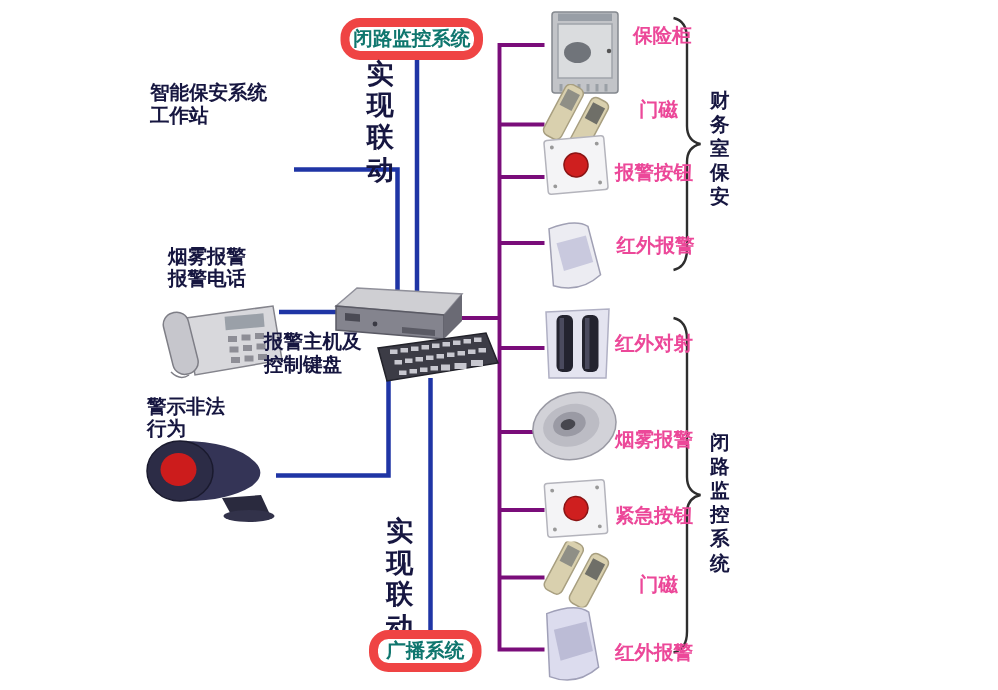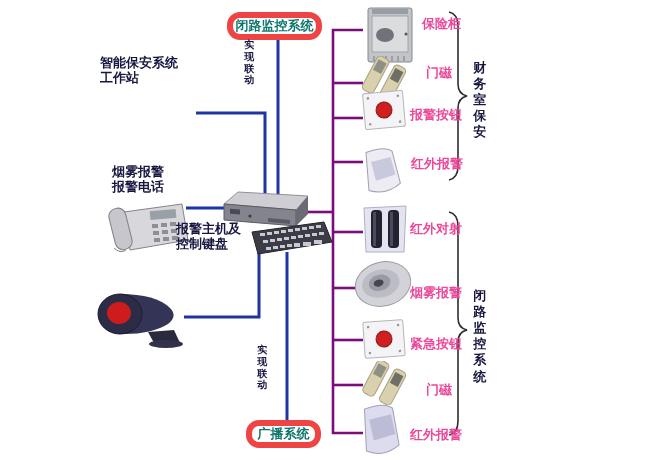--- a/index.html
+++ b/index.html
@@ -5,21 +5,21 @@
   html,body{margin:0;padding:0;background:#ffffff;}
   #canvas{position:relative;width:665px;height:460px;background:#ffffff;overflow:hidden;
           font-family:"DejaVu Sans","Liberation Sans",sans-serif;color:#161640;}
   #wires{position:absolute;left:0;top:0;width:665px;height:460px;}
   .blue-line{stroke:#1f35a5;stroke-width:3;fill:none;}
   .purple-line{stroke:#7a0d7a;stroke-width:2.6;fill:none;}
   .brace{stroke:#2e2e2e;stroke-width:1.6;fill:none;}
   .lbl{position:absolute;font-size:13px;font-weight:bold;color:#161640;line-height:1.16;
        text-align:left;white-space:nowrap;}
   .lbl2{white-space:normal;}
-  .vtext{position:absolute;font-size:10px;font-weight:bold;color:#161640;width:1.05em;
+  .vtext{position:absolute;font-size:18px;font-weight:bold;color:#161640;width:1.05em;
          word-break:break-all;line-height:1.18;text-align:center;}
   .vtext-sm{font-size:13px;line-height:1.24;}
   .rbox{position:absolute;border:6px solid #ef4444;border-radius:13px;background:#ffffff;
         display:flex;align-items:center;justify-content:center;font-size:13px;font-weight:bold;
         color:#0f766e;box-sizing:border-box;}
   .icon{position:absolute;}
   .devlbl{position:absolute;font-size:13px;font-weight:bold;color:#ec4899;white-space:nowrap;}
 </style>
 </head>
 <body>
@@ -76,20 +76,24 @@
           <rect x="63" y="33" width="6" height="4"></rect>
         <rect x="46" y="42" width="6" height="4"></rect>
           <rect x="55" y="41" width="6" height="4"></rect>
           <rect x="64" y="40" width="6" height="4"></rect>
       </g>
       <rect x="4" y="12" width="17" height="42" rx="8" transform="rotate(-14 12 33)" fill="#c6c6cc" stroke="#7e7e86"></rect>
       <path d="M6,52 q6,6 12,2" stroke="#7e7e86" fill="none"></path>
     </svg>
   </div>
 
+  <div class="lbl lbl2" style="left:98px;top:264px;width:96px;">
+    <span>警示非法</span><br>
+    <span>行为</span>
+  </div>
   <div class="icon" style="left:94px;top:292px;width:94px;height:56px;">
     <svg width="94" height="56" viewBox="0 0 94 56">
       <path d="M26,2 Q62,2 76,16 Q84,24 74,32 Q58,42 30,42 Z" fill="#343456"></path>
       <ellipse cx="26" cy="22" rx="22" ry="20" fill="#2c2c46" stroke="#1a1a2e"></ellipse>
       <ellipse cx="25" cy="21" rx="12" ry="11" fill="#cc1c1c"></ellipse>
       <path d="M54,40 L60,51 L86,51 L80,38 Z" fill="#2a2a3e"></path>
       <ellipse cx="72" cy="52" rx="17" ry="4" fill="#32324a"></ellipse>
     </svg>
   </div>
 

